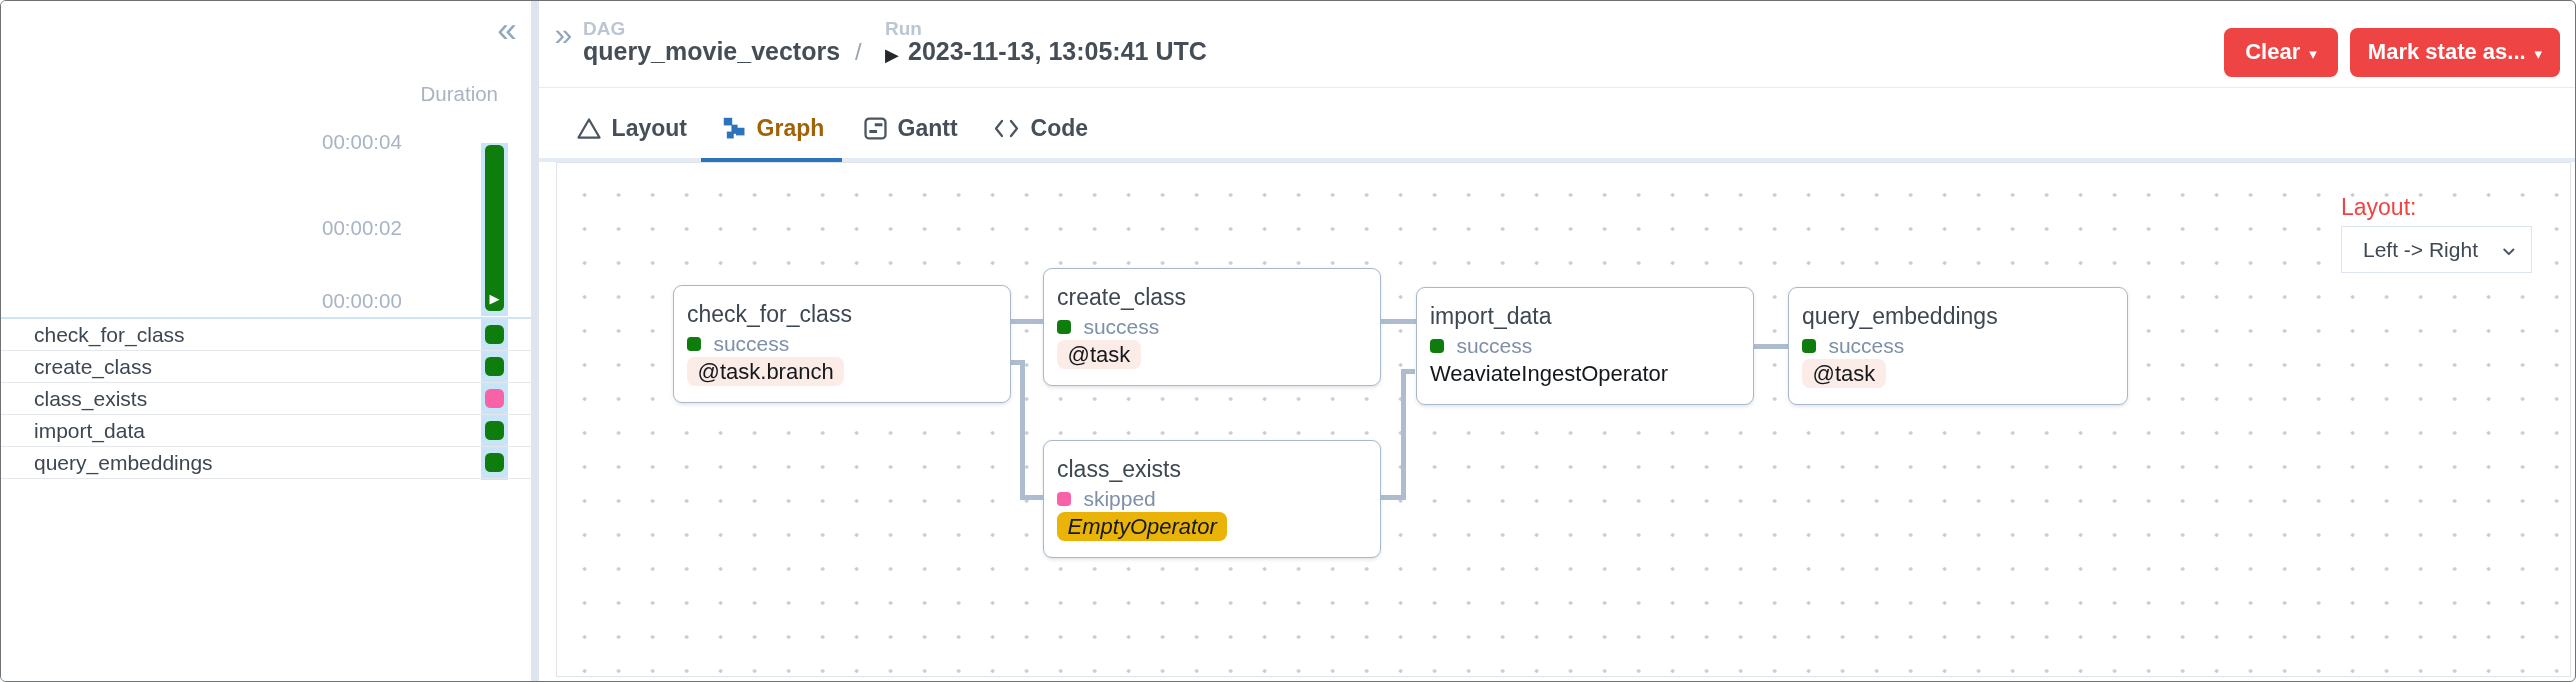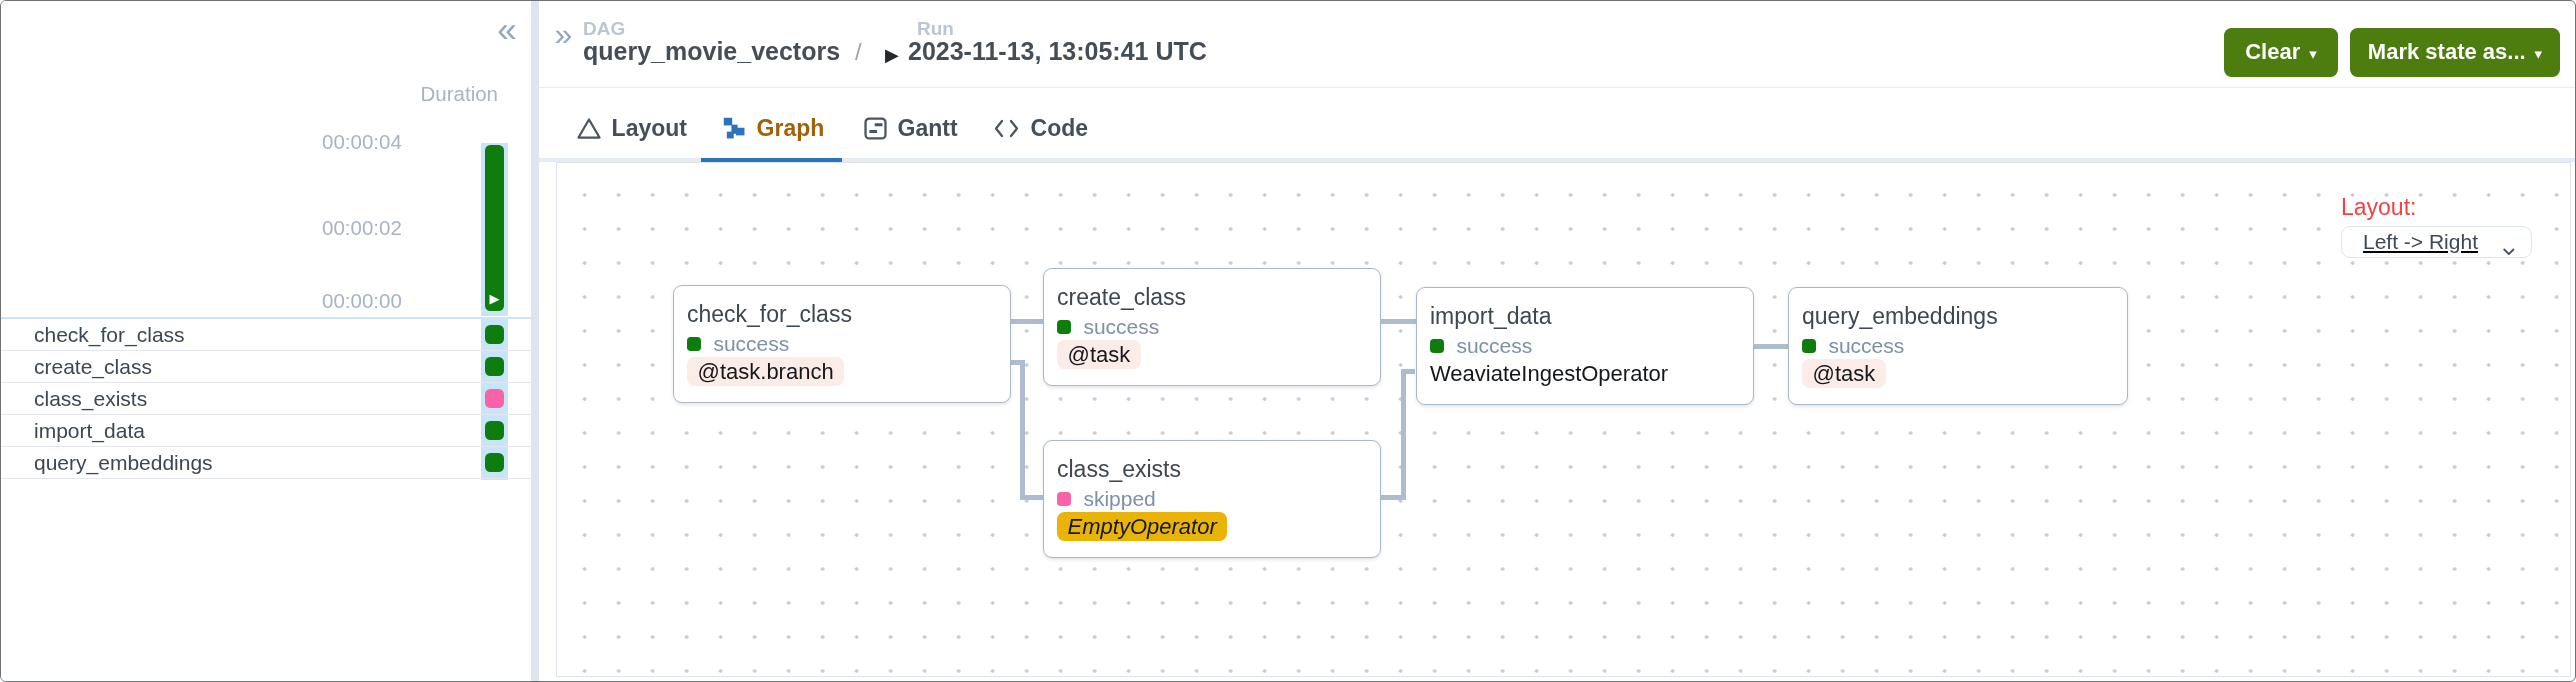--- a/index.html
+++ b/index.html
@@ -60,31 +60,31 @@
 
   .divider { position:absolute; left:530px; top:0; width:8.4px; height:100%; background:#dfe5ef; cursor:col-resize; }
 
   
   .expand-icon {
     position:absolute; left:546px; top:16.7px; width:33px; height:33px;
     font-size:32px; line-height:33px; color:#93a7bd; text-align:center; cursor:pointer;
   }
   .crumb-label { position:absolute; font-size:19px; font-weight:bold; color:#bcc6d2; }
   .dag-label { left:582px; top:16.7px; }
-  .run-label { left:884px; top:16.7px;margin-left:32px; }
+  .run-label { left:884px; top:16.7px; }
   .dag-name {
     position:absolute; left:582px; top:36px; font-size:25px; font-weight:bold; color:#454e57;
     cursor:pointer;
   }
   .crumb-sep { position:absolute; left:854px; top:38px; font-size:23.6px; color:#9aa5b1; }
   .run-state-glyph { position:absolute; left:884px; top:43px; font-size:18px; color:#24292e; }
   .run-timestamp { position:absolute; left:907px; top:36px; font-size:25px; font-weight:bold; color:#454e57;text-align:right; }
 
   .btn {
-    position:absolute; top:26.6px; height:49px; background:#4d7c0f; border:none;
+    position:absolute; top:26.6px; height:49px; background:#ef4444; border:none;
     border-radius:7.6px; color:#fff; font-family:inherit; font-size:22px; font-weight:bold;
     display:flex; align-items:center; justify-content:center; gap:9px; cursor:pointer;
   }
   .btn-clear { left:2223px; width:114px; }
   .btn-mark  { left:2349px; width:210px; }
   .btn .caret { font-size:15px; transform:translateY(1.5px); }
 
   .header-divider { position:absolute; left:538px; top:86px; width:2038px; height:0.8px; background:#e8ecf0; }
 
   
@@ -100,23 +100,23 @@
   .canvas {
     position:absolute; left:555px; top:161px; width:2015px; height:515px;
     background:#ffffff;
     background-image:radial-gradient(circle, #c5cdd8 1.5px, rgba(0,0,0,0) 2px);
     background-size:34px 34px; background-position:10.6px 15px;
     border:0.8px solid #dfe4eb;
   }
 
   .layout-label { position:absolute; left:2340px; top:193px; font-size:23px; color:#ef4444; }
   .layout-select {
-    position:absolute; left:2340px; top:225px; width:191px; height:32px;
-    background:#fff; border:1.5px solid #dce4f2; border-radius:9px; cursor:pointer;
-    display:flex; align-items:center;text-decoration:underline;
+    position:absolute; left:2340px; top:225px; width:191px; height:47px;
+    background:#fff; border:1.5px solid #dce4f2; border-radius:0; cursor:pointer;
+    display:flex; align-items:center;
   }
   .layout-select .val { margin-left:21px; font-size:21px; color:#3f4954; }
   .layout-select .chev { position:absolute; right:15px; top:18px; width:13.7px; height:13.7px; }
 
   .edge { position:absolute; background:#aebccf; }
 
   .node {
     position:absolute; width:338px; height:118px; background:#fff;
     border:1.5px solid #a9b7cb; border-radius:9px;
     box-shadow:0 1.5px 3.8px rgba(100,116,139,0.18); cursor:pointer;

